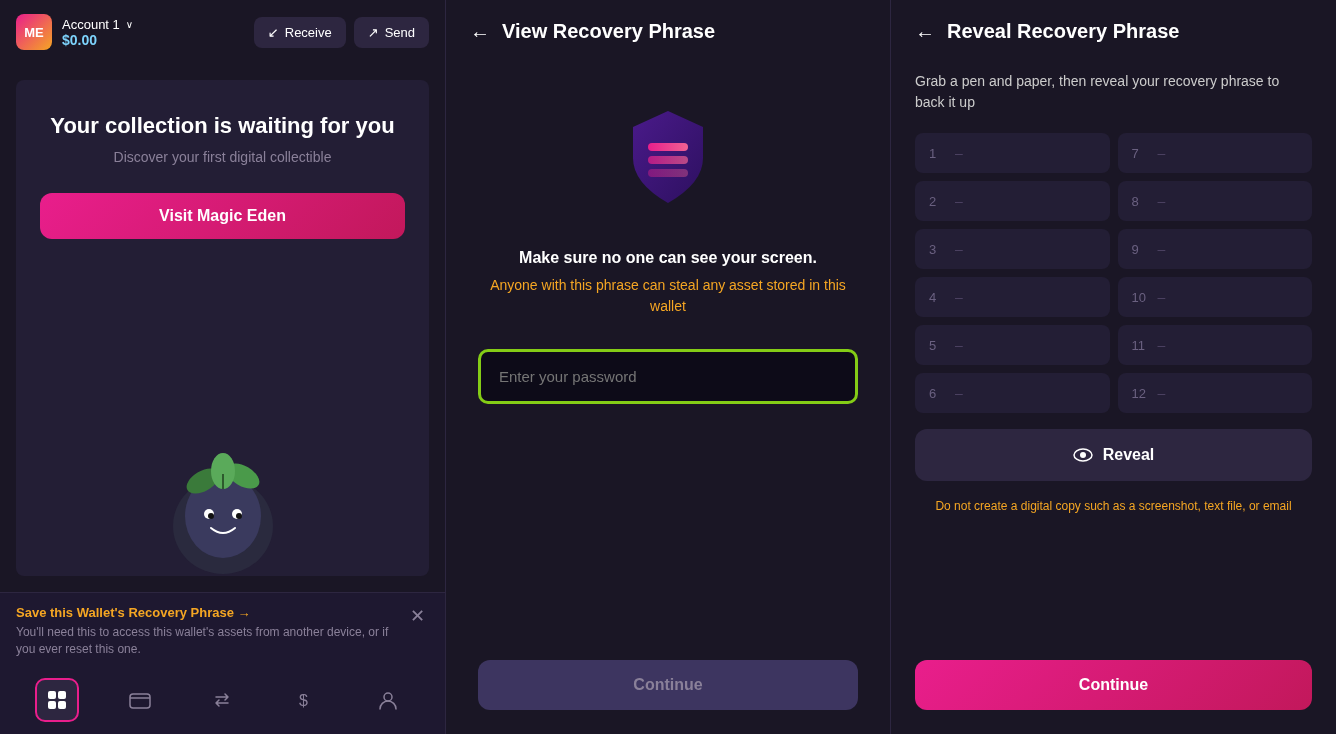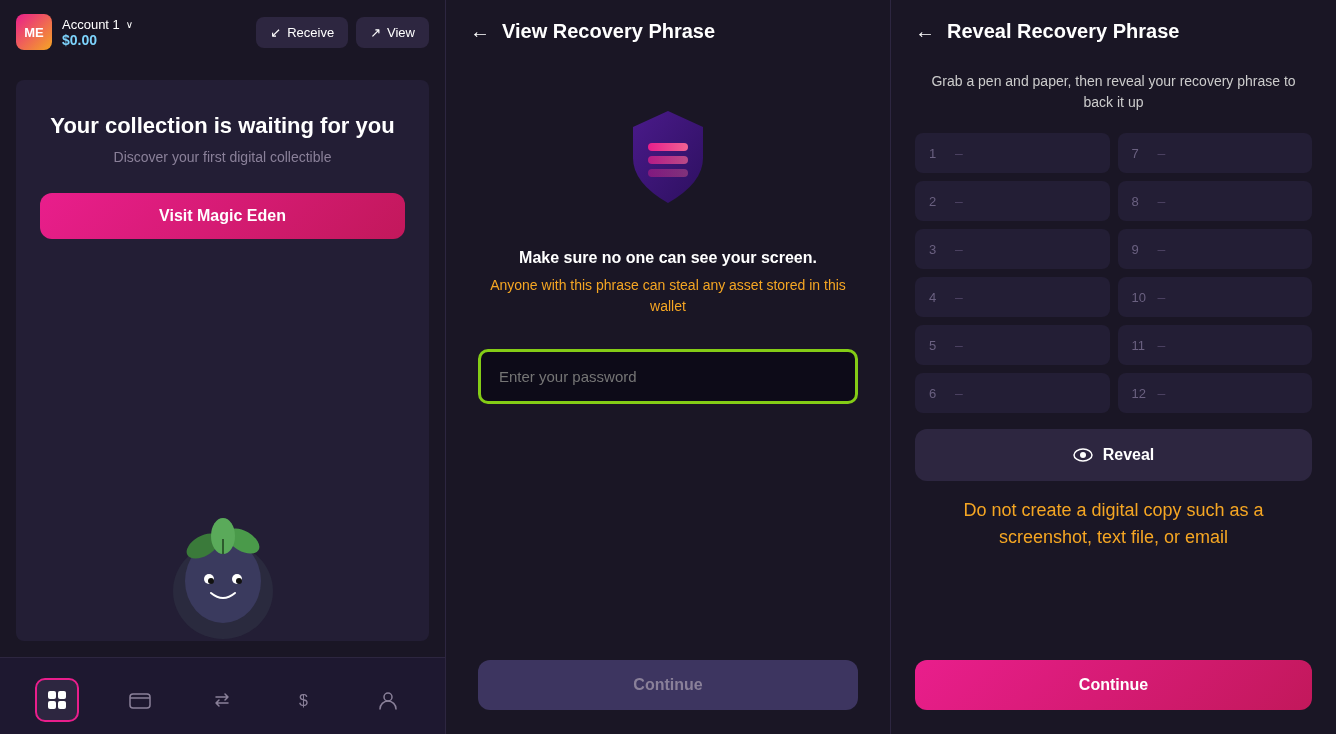--- a/index.html
+++ b/index.html
@@ -324,21 +324,21 @@
     .panel3-body {
       flex: 1;
       display: flex;
       flex-direction: column;
       padding: 8px 24px;
     }
 
     .reveal-desc {
       color: #cccccc;
       font-size: 14px;
-      text-align: center;
+      text-align: left;
       line-height: 1.5;
       margin-bottom: 20px;
     }
 
     .phrase-grid {
       display: grid;
       grid-template-columns: 1fr 1fr;
       gap: 8px;
       margin-bottom: 16px;
     }
@@ -376,21 +376,21 @@
       cursor: pointer;
       display: flex;
       align-items: center;
       justify-content: center;
       gap: 10px;
       margin-bottom: 16px;
     }
 
     .warning-copy {
       color: #f5a623;
-      font-size: 18px;
+      font-size: 12px;
       text-align: center;
       line-height: 1.5;
       margin-bottom: 16px;
     }
 
     .panel3-footer {
       padding: 8px 24px 24px;
     }
 
     .continue-btn-active {
@@ -428,21 +428,21 @@
         <div class="account-balance">$0.00</div>
       </div>
     </div>
     <div class="header-actions">
       <button class="header-btn">
         <span>↙</span>
         <span>Receive</span>
       </button>
       <button class="header-btn">
         <span>↗</span>
-        <span>View</span>
+        <span>Send</span>
       </button>
     </div>
   </div>
 
   <div class="panel1-content">
     <div class="collection-card">
       <div class="collection-title">Your collection is waiting for you</div>
       <div class="collection-subtitle">Discover your first digital collectible</div>
       <button class="visit-btn">Visit Magic Eden</button>
       
@@ -461,20 +461,27 @@
           <ellipse cx="70" cy="65" rx="18" ry="10" fill="#3a7a3a" transform="rotate(-30 70 65)"></ellipse>
           <ellipse cx="110" cy="60" rx="18" ry="10" fill="#4a9a4a" transform="rotate(30 110 60)"></ellipse>
           <ellipse cx="90" cy="55" rx="12" ry="18" fill="#5aaa5a"></ellipse>
           <line x1="90" y1="73" x2="90" y2="58" stroke="#2d5a2d" stroke-width="2"></line>
         </svg>
       </div>
     </div>
   </div>
 
   <div class="panel1-footer">
+    <div class="recovery-banner">
+      <div class="recovery-text-block">
+        <div class="recovery-title">Save this Wallet's Recovery Phrase →</div>
+        <div class="recovery-desc">You'll need this to access this wallet's assets from another device, or if you ever reset this one.</div>
+      </div>
+      <button class="close-btn">✕</button>
+    </div>
     <div class="bottom-nav">
       <div class="nav-item active">
         <svg width="22" height="22" viewBox="0 0 22 22" fill="none">
           <rect x="2" y="2" width="8" height="8" rx="2" fill="white"></rect>
           <rect x="12" y="2" width="8" height="8" rx="2" fill="white"></rect>
           <rect x="2" y="12" width="8" height="8" rx="2" fill="white"></rect>
           <rect x="12" y="12" width="8" height="8" rx="2" fill="white"></rect>
         </svg>
       </div>
       <div class="nav-item">

